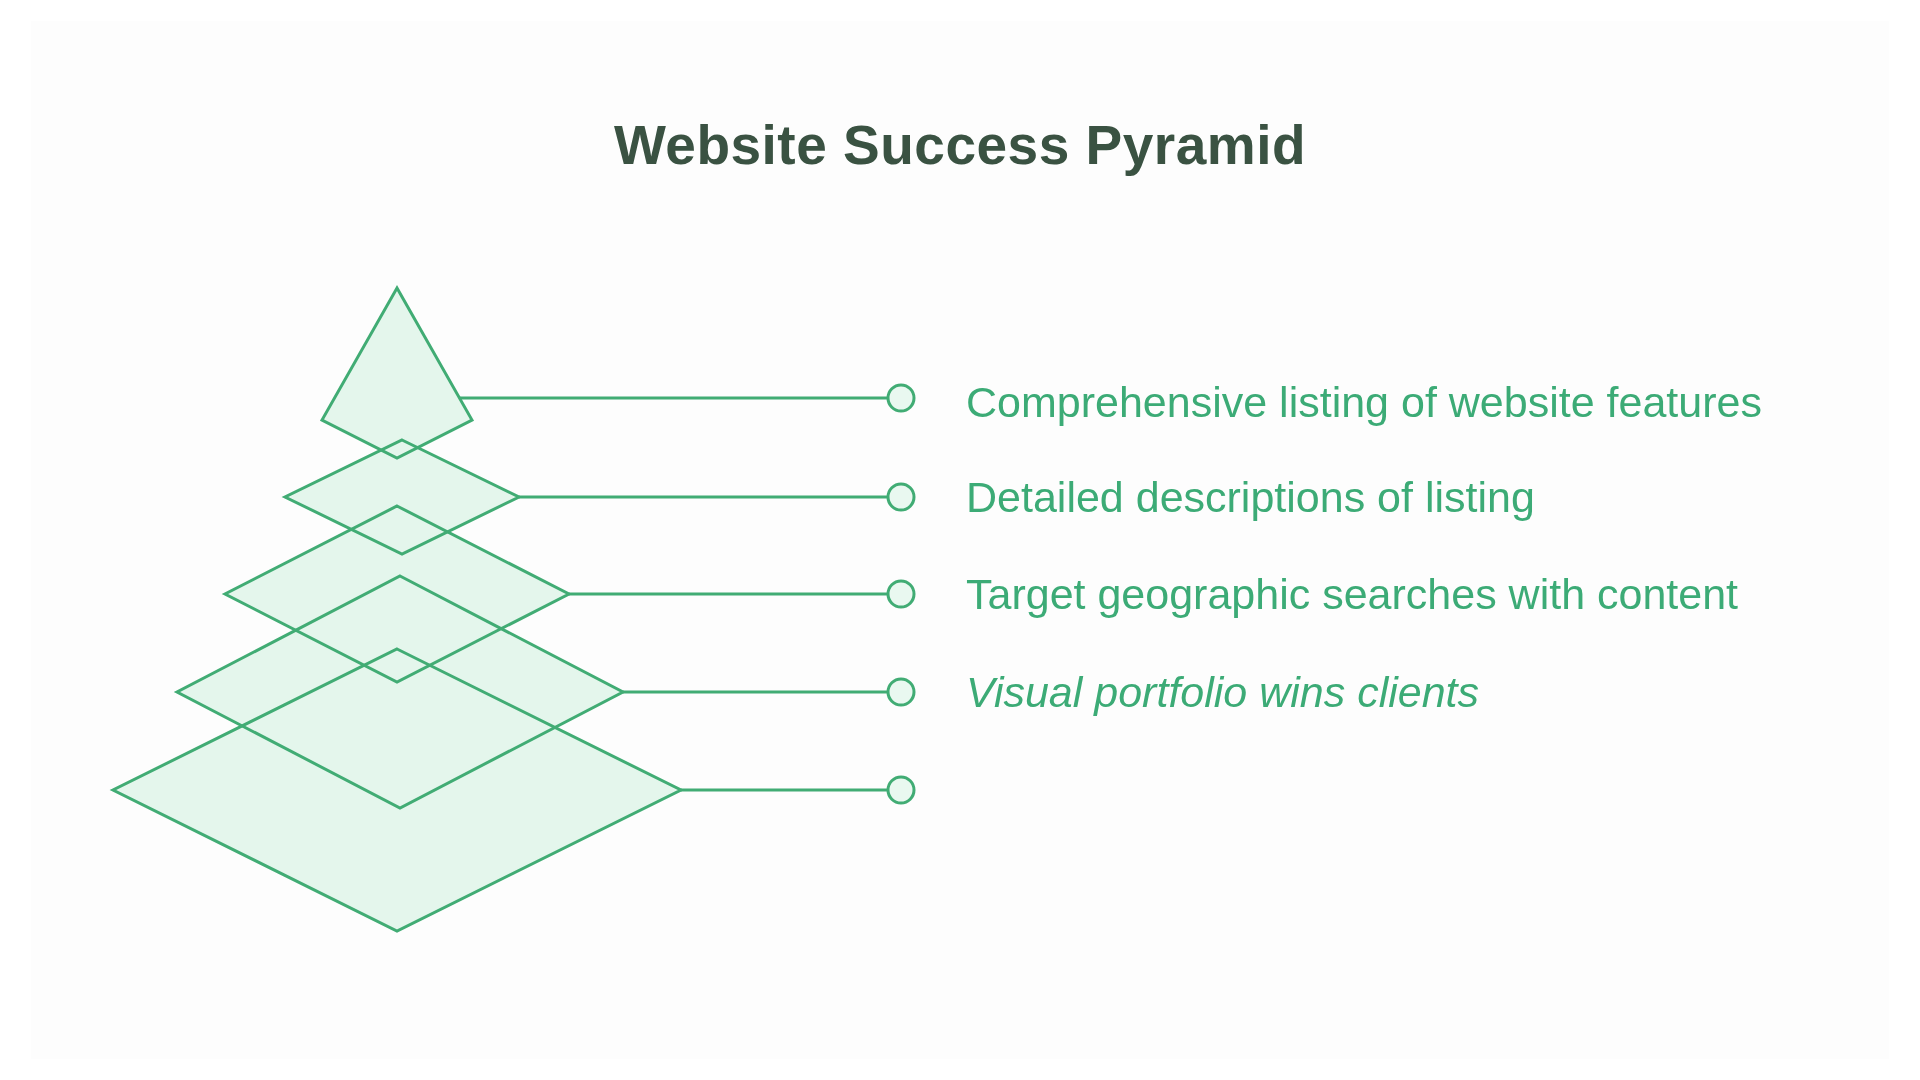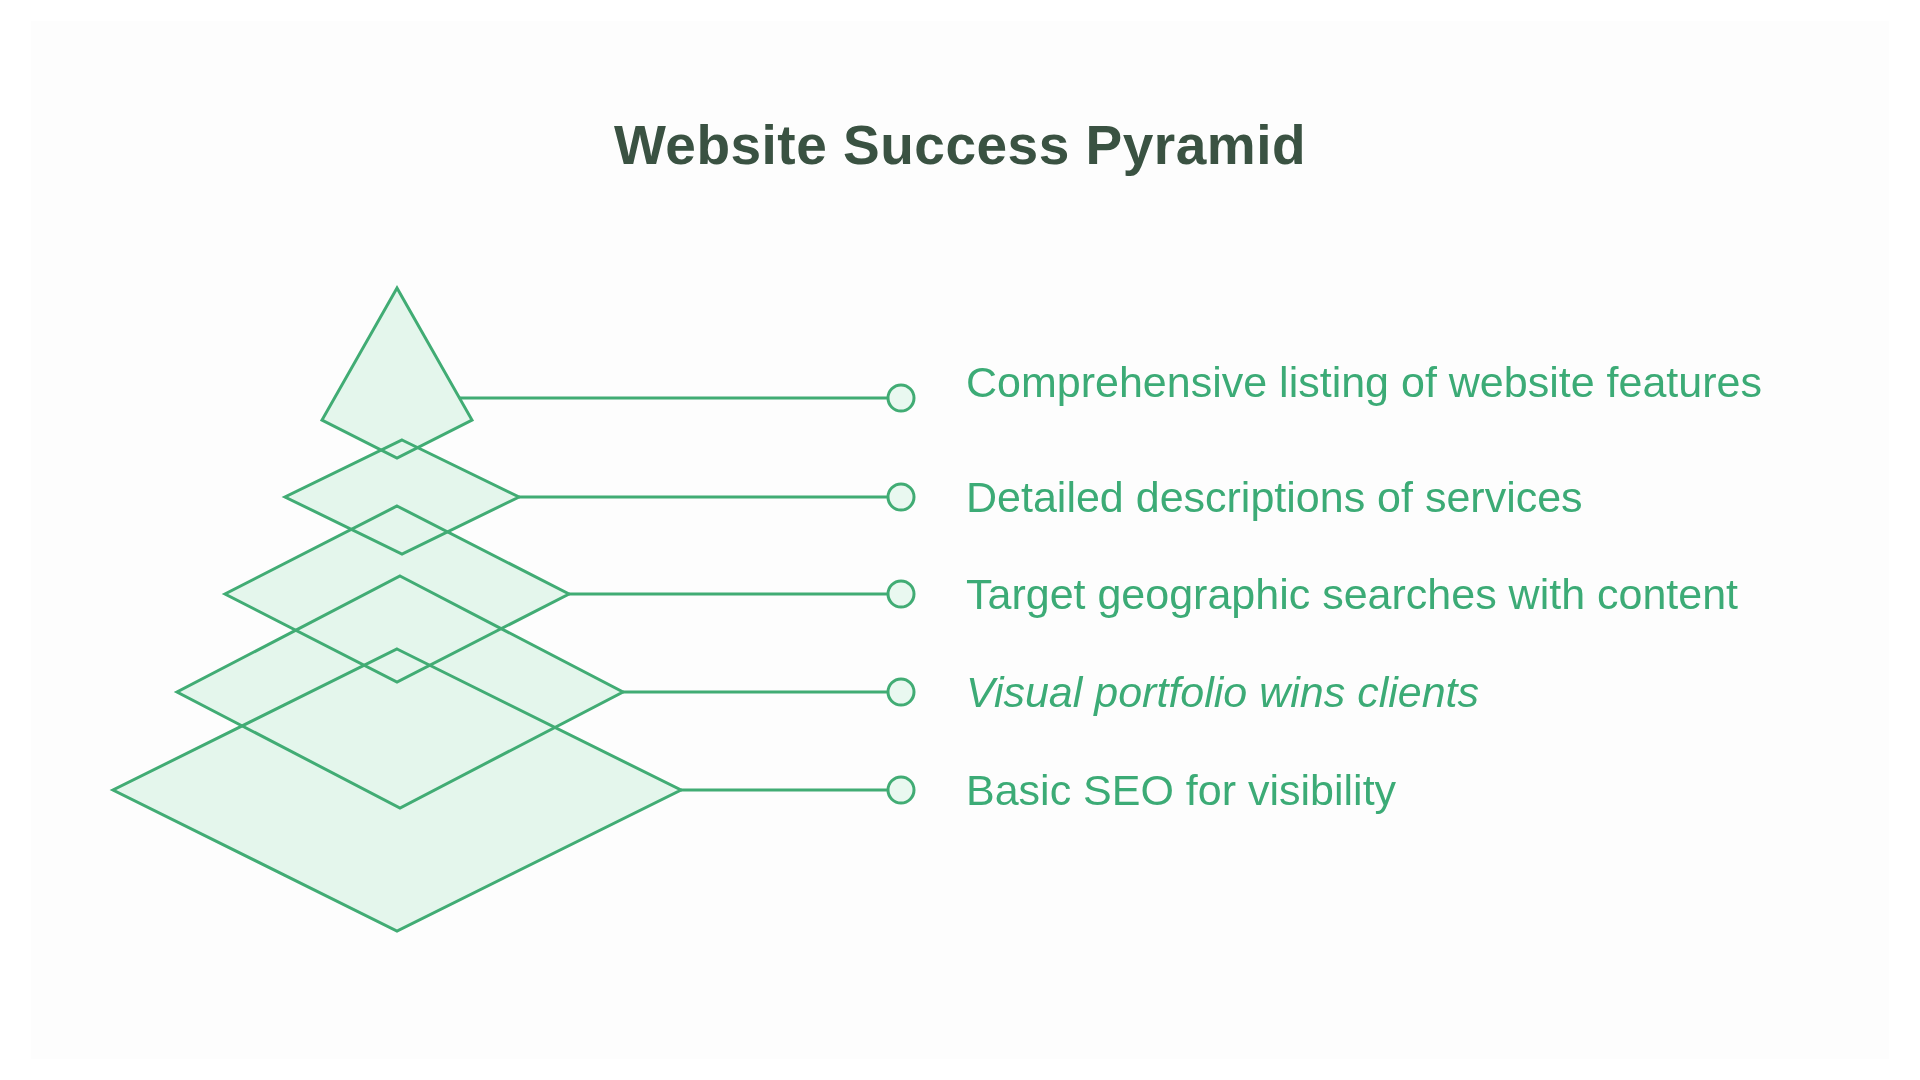--- a/index.html
+++ b/index.html
@@ -64,21 +64,21 @@
   .level-label {
     position: absolute;
     left: 966px;
     height: 60px;
     line-height: 60px;
     font-size: 43px;
     font-weight: 400;
     color: var(--label-green, #3cab76);
     white-space: nowrap;
   }
-  .label-1 { top: 352px; text-align: center; }
+  .label-1 { top: 372px; text-align: center; }
   .label-2 { top: 467px; }
   .label-3 { top: 564px; text-align: right; }
   .label-4 { top: 662px; font-style: italic; }
   .label-5 { top: 760px; }
 </style>
 </head>
 <body>
 
 <div class="canvas">
   <div class="inner-panel"></div>
@@ -106,17 +106,16 @@
     <polygon class="outline" points="397,288 472,420 397,458 322,420"></polygon>
 
     <circle class="dot" cx="901" cy="398" r="13"></circle>
     <circle class="dot" cx="901" cy="497" r="13"></circle>
     <circle class="dot" cx="901" cy="594" r="13"></circle>
     <circle class="dot" cx="901" cy="692" r="13"></circle>
     <circle class="dot" cx="901" cy="790" r="13"></circle>
   </svg>
 
   <div class="level-label label-1">Comprehensive listing of website features</div>
-  <div class="level-label label-2">Detailed descriptions of services</div>
+  <div class="level-label label-2">Detailed descriptions of listing</div>
   <div class="level-label label-3">Target geographic searches with content</div>
   <div class="level-label label-4">Visual portfolio wins clients</div>
-  <div class="level-label label-5">Basic SEO for visibility</div>
 </div>
 
 </body></html>

